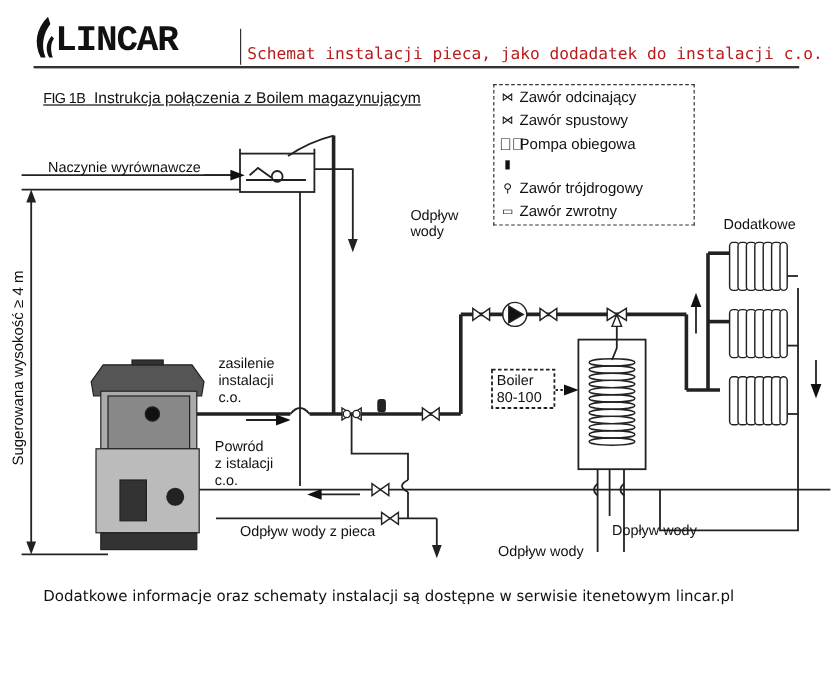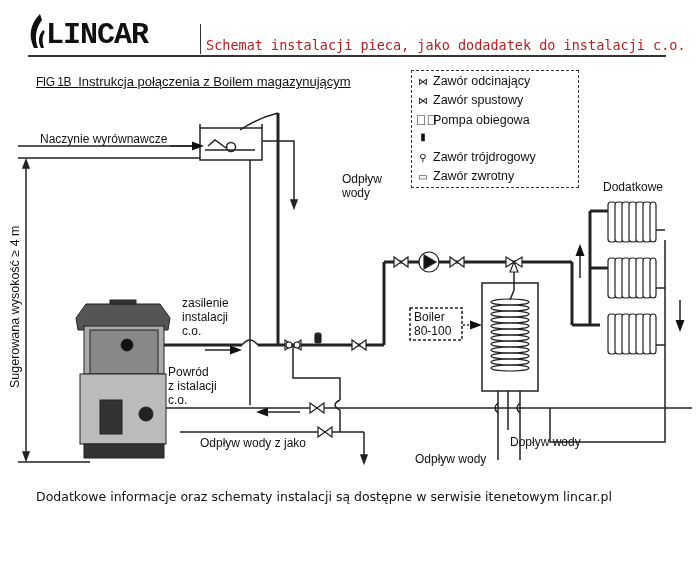--- a/index.html
+++ b/index.html
@@ -228,26 +228,26 @@
 <div class="abs lbl" style="left:315px;top:172px;margin-left:27px;">
   <div>Odpływ</div>
     <div>wody</div>
 </div>
 <div class="abs vert lbl">Sugerowana wysokość ≥ 4 m</div>
 <div class="abs lbl" style="left:182px;top:296px;">
   <div>zasilenie</div>
     <div>instalacji</div>
     <div>c.o.</div>
 </div>
-<div class="abs lbl" style="left:168px;top:365px;">
+<div class="abs lbl" style="left:179px;top:365px;">
   <div>Powród</div>
     <div>z istalacji</div>
     <div>c.o.</div>
 </div>
-<div class="abs lbl" style="left:200px;top:436px;">Odpływ wody z jako</div>
+<div class="abs lbl" style="left:200px;top:436px;">Odpływ wody z pieca</div>
 <div class="abs lbl" style="left:414px;top:310px;">
   <div>Boiler</div>
     <div>80-100</div>
 </div>
 <div class="abs lbl" style="left:603px;top:180px;">Dodatkowe</div>
 <div class="abs lbl" style="left:415px;top:452px;">Odpływ wody</div>
 <div class="abs lbl" style="left:510px;top:435px;">Dopływ wody</div>
 
 <div class="abs footer">Dodatkowe informacje oraz schematy instalacji są dostępne w serwisie itenetowym lincar.pl</div>
 

